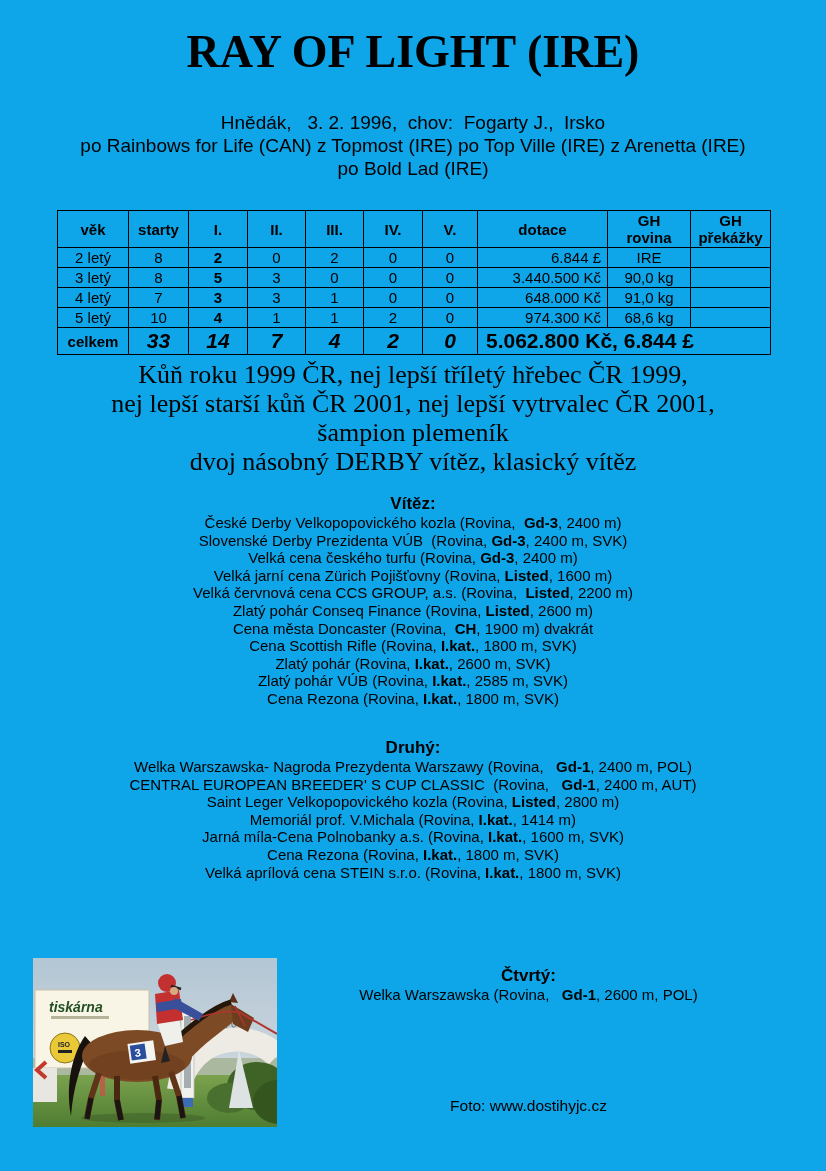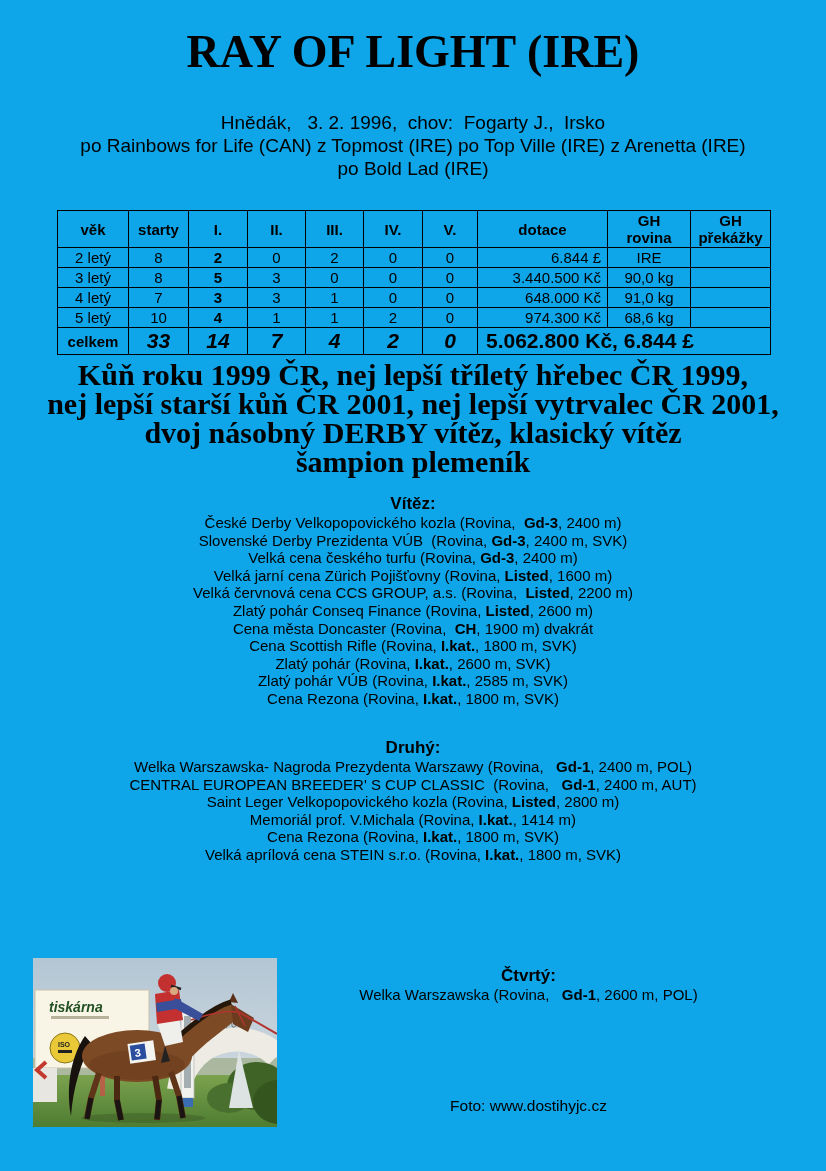--- a/index.html
+++ b/index.html
@@ -24,21 +24,21 @@
   table.stats tbody td{height:19px;line-height:18px;}
   table.stats td.c-bold{font-weight:bold;}
   table.stats td.c-right{text-align:right;padding-right:6px;}
   tr.total-row td{height:26px;}
   tr.total-row .tl{font-weight:bold;font-size:15px;}
   tr.total-row .tn{font-weight:bold;font-size:21px;font-style:italic;}
   tr.total-row .td-total{font-weight:bold;font-size:21px;text-align:left;padding-left:8px;}
 
   .awards{
     position:absolute;top:360px;left:0;width:100%;text-align:center;
-    font-family:"Liberation Serif",serif;font-weight:bold;font-size:30px;line-height:29px;
+    font-family:"Liberation Serif",serif;font-weight:normal;font-size:26px;line-height:29px;
   }
   .awards div{white-space:pre-wrap;}
 
   .section{position:absolute;left:0;width:100%;text-align:center;}
   #sec-0{top:494px;} #sec-1{top:738px;} #sec-2{top:893px;}
   #sec-3{top:966px;left:276px;width:505px;}
   .sec-title{font-size:17px;font-weight:bold;line-height:19px;margin-bottom:1px;}
   .sec-item{font-size:15px;line-height:17.6px;white-space:pre-wrap;}
   .sec-item b{font-weight:bold;}
 
@@ -147,22 +147,22 @@
         <td class="tn">2</td>
         <td class="tn">0</td>
         <td class="td-total" colspan="3">5.062.800 Kč, 6.844 £</td>
       </tr>
     </tfoot>
   </table>
 
   <div class="awards">
     <div>Kůň roku 1999 ČR, nej lepší tříletý hřebec ČR 1999,</div>
     <div>nej lepší starší kůň ČR 2001, nej lepší vytrvalec ČR 2001,</div>
+    <div>šampion plemeník</div>
     <div>dvoj násobný DERBY vítěz, klasický vítěz</div>
-    <div>šampion plemeník</div>
   </div>
 
   <div class="section" id="sec-0">
       <div class="sec-title">Vítěz:</div>
       <div class="sec-item"><span>České Derby Velkopopovického kozla (Rovina,  </span><b>Gd-3</b><span>, 2400 m)</span></div>
       <div class="sec-item"><span>Slovenské Derby Prezidenta VÚB  (Rovina, </span><b>Gd-3</b><span>, 2400 m, SVK)</span></div>
       <div class="sec-item"><span>Velká cena českého turfu (Rovina, </span><b>Gd-3</b><span>, 2400 m)</span></div>
       <div class="sec-item"><span>Velká jarní cena Zürich Pojišťovny (Rovina, </span><b>Listed</b><span>, 1600 m)</span></div>
       <div class="sec-item"><span>Velká červnová cena CCS GROUP, a.s. (Rovina,  </span><b>Listed</b><span>, 2200 m)</span></div>
       <div class="sec-item"><span>Zlatý pohár Conseq Finance (Rovina, </span><b>Listed</b><span>, 2600 m)</span></div>
@@ -171,20 +171,21 @@
       <div class="sec-item"><span>Zlatý pohár (Rovina, </span><b>I.kat.</b><span>, 2600 m, SVK)</span></div>
       <div class="sec-item"><span>Zlatý pohár VÚB (Rovina, </span><b>I.kat.</b><span>, 2585 m, SVK)</span></div>
       <div class="sec-item"><span>Cena Rezona (Rovina, </span><b>I.kat.</b><span>, 1800 m, SVK)</span></div>
     </div>
   <div class="section" id="sec-1">
       <div class="sec-title">Druhý:</div>
       <div class="sec-item"><span>Welka Warszawska- Nagroda Prezydenta Warszawy (Rovina,   </span><b>Gd-1</b><span>, 2400 m, POL)</span></div>
       <div class="sec-item"><span>CENTRAL EUROPEAN BREEDER' S CUP CLASSIC  (Rovina,   </span><b>Gd-1</b><span>, 2400 m, AUT)</span></div>
       <div class="sec-item"><span>Saint Leger Velkopopovického kozla (Rovina, </span><b>Listed</b><span>, 2800 m)</span></div>
       <div class="sec-item"><span>Memoriál prof. V.Michala (Rovina, </span><b>I.kat.</b><span>, 1414 m)</span></div>
+      <div class="sec-item"><span>Jarná míla-Cena Polnobanky a.s. (Rovina, </span><b>I.kat.</b><span>, 1600 m, SVK)</span></div>
       <div class="sec-item"><span>Cena Rezona (Rovina, </span><b>I.kat.</b><span>, 1800 m, SVK)</span></div>
       <div class="sec-item"><span>Velká aprílová cena STEIN s.r.o. (Rovina, </span><b>I.kat.</b><span>, 1800 m, SVK)</span></div>
     </div>
   <div class="section" id="sec-3">
       <div class="sec-title">Čtvrtý:</div>
       <div class="sec-item"><span>Welka Warszawska (Rovina,   </span><b>Gd-1</b><span>, 2600 m, POL)</span></div>
     </div>
 
   <div class="photo-box">
     <svg viewBox="0 0 244 169" width="244" height="169">

